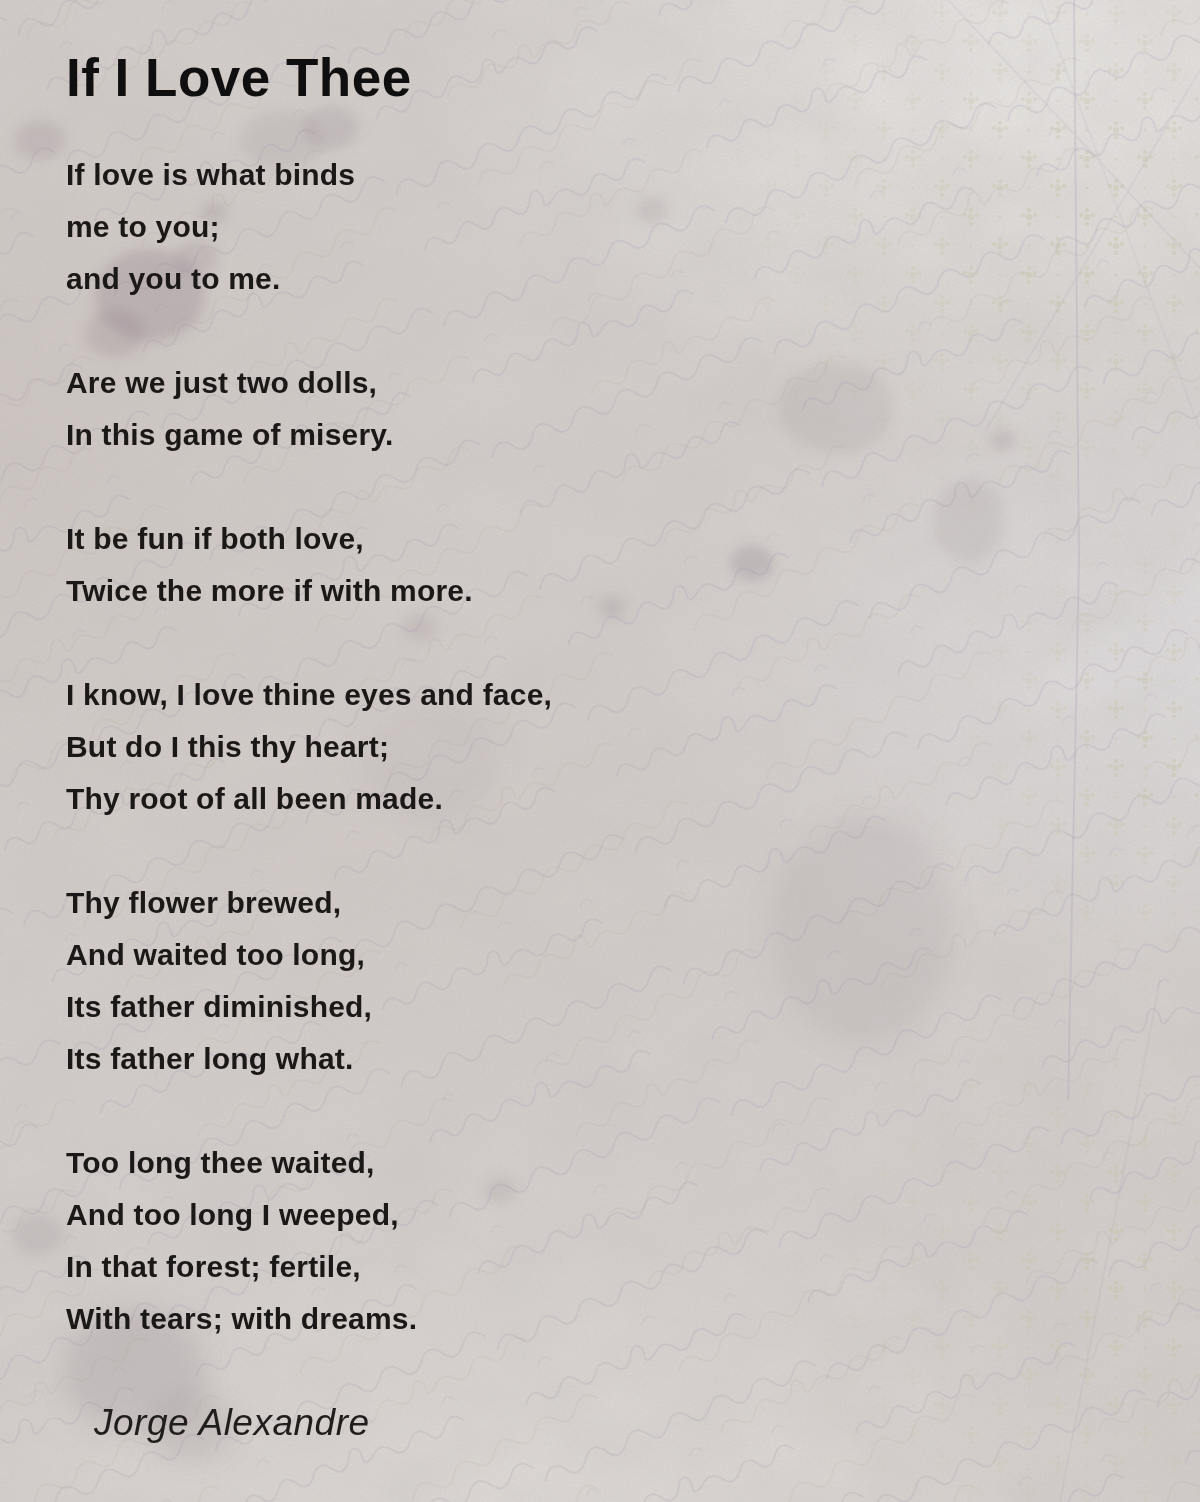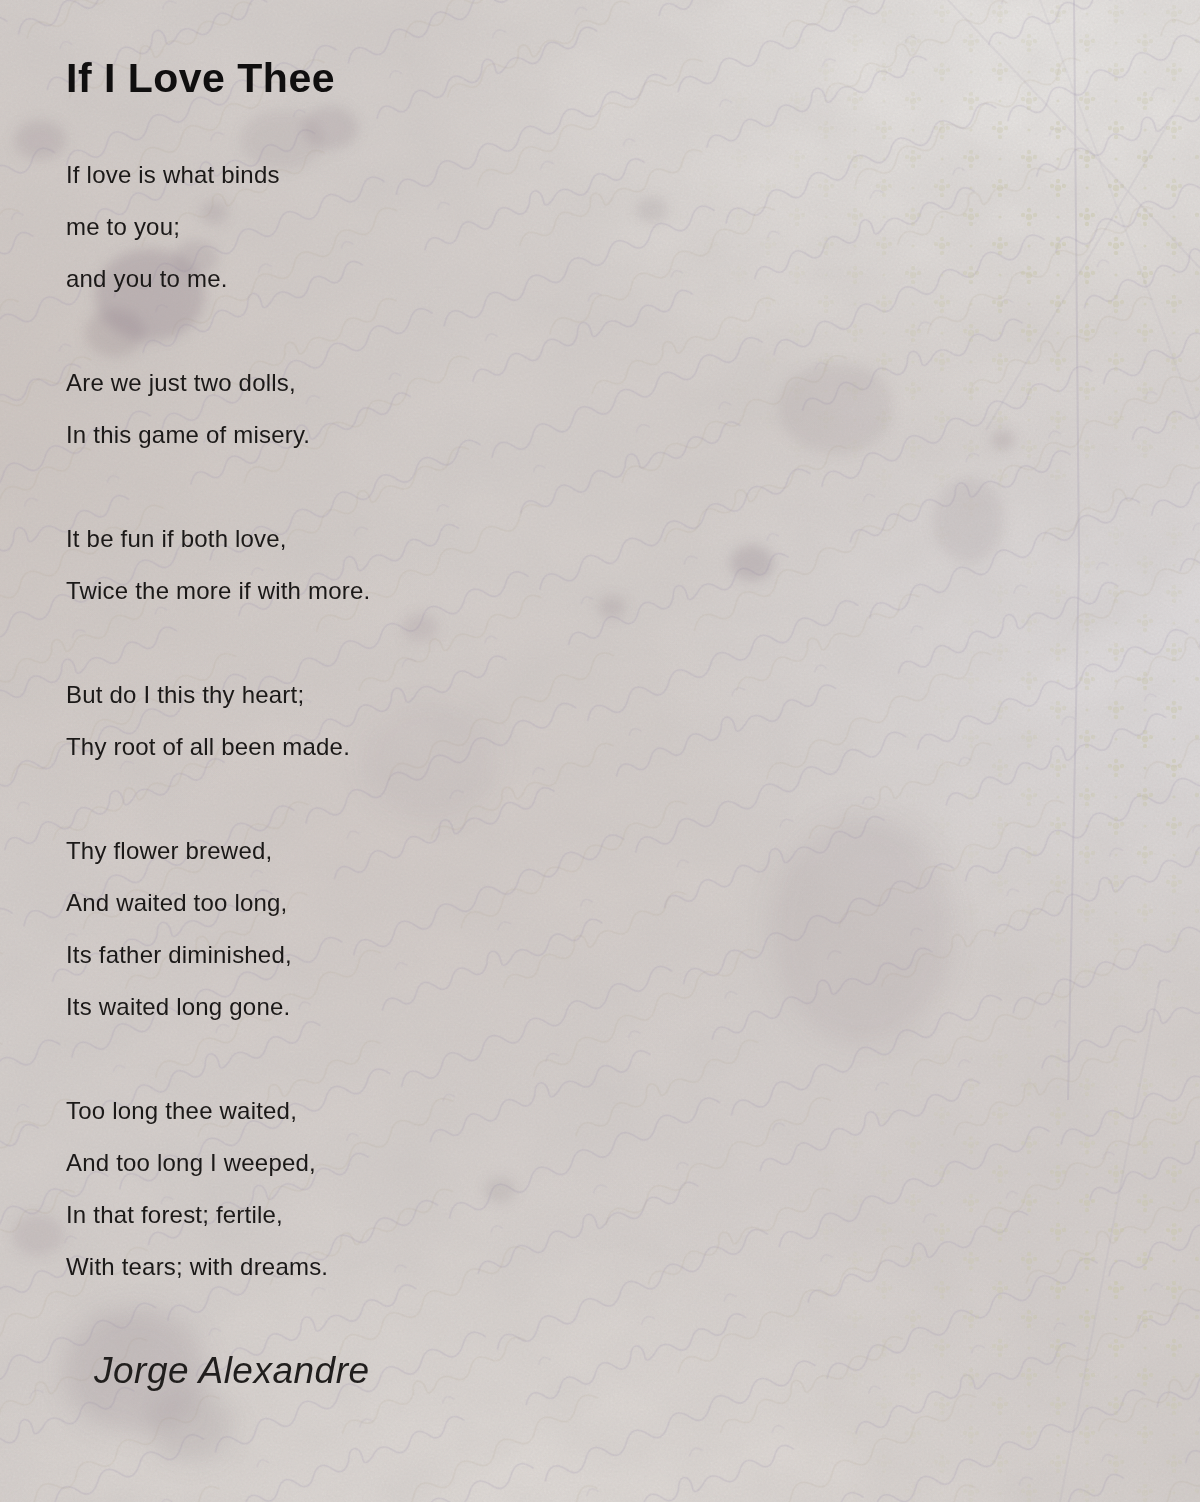--- a/index.html
+++ b/index.html
@@ -20,26 +20,26 @@
       radial-gradient(700px 500px at 78% 78%,  rgba(214,208,207,0.55), rgba(214,208,207,0) 70%),
       #d5cfcc;
   }
   .texture{position:absolute;left:0;top:0;width:1200px;height:1502px;display:block;}
   .poem{
     position:absolute;left:66px;top:52px;width:1000px;
     color:#1b1918;
   }
   .poem h1{
     margin:0 0 45px 0;
-    font-size:41px;line-height:52px;font-weight:700;color:#100f0f;
+    font-size:53px;line-height:52px;font-weight:700;color:#100f0f;
     letter-spacing:0.5px;
   }
   .stanza{margin:0 0 52px 0;}
   .line{
-    font-size:24px;line-height:52px;font-weight:400;
+    font-size:30px;line-height:52px;font-weight:700;
     letter-spacing:0.2px;white-space:pre;
   }
   .author{
     margin-top:4px;
     font-size:37px;line-height:52px;font-style:italic;font-weight:400;
     color:#201e1d;letter-spacing:0.5px;margin-left:28px;
   }
 </style>
 </head>
 <body>
@@ -159,29 +159,30 @@
       <div class="line">Are we just two dolls,</div>
       <div class="line">In this game of misery.</div>
     </div>
 
     <div class="stanza">
       <div class="line">It be fun if both love,</div>
       <div class="line">Twice the more if with more.</div>
     </div>
 
     <div class="stanza">
+      <div class="line">I know, I love thine eyes and face,</div>
       <div class="line">But do I this thy heart;</div>
       <div class="line">Thy root of all been made.</div>
     </div>
 
     <div class="stanza">
       <div class="line">Thy flower brewed,</div>
       <div class="line">And waited too long,</div>
       <div class="line">Its father diminished,</div>
-      <div class="line">Its waited long gone.</div>
+      <div class="line">Its father long what.</div>
     </div>
 
     <div class="stanza">
       <div class="line">Too long thee waited,</div>
       <div class="line">And too long I weeped,</div>
       <div class="line">In that forest; fertile,</div>
       <div class="line">With tears; with dreams.</div>
     </div>
 
     <div class="author">Jorge Alexandre</div>

